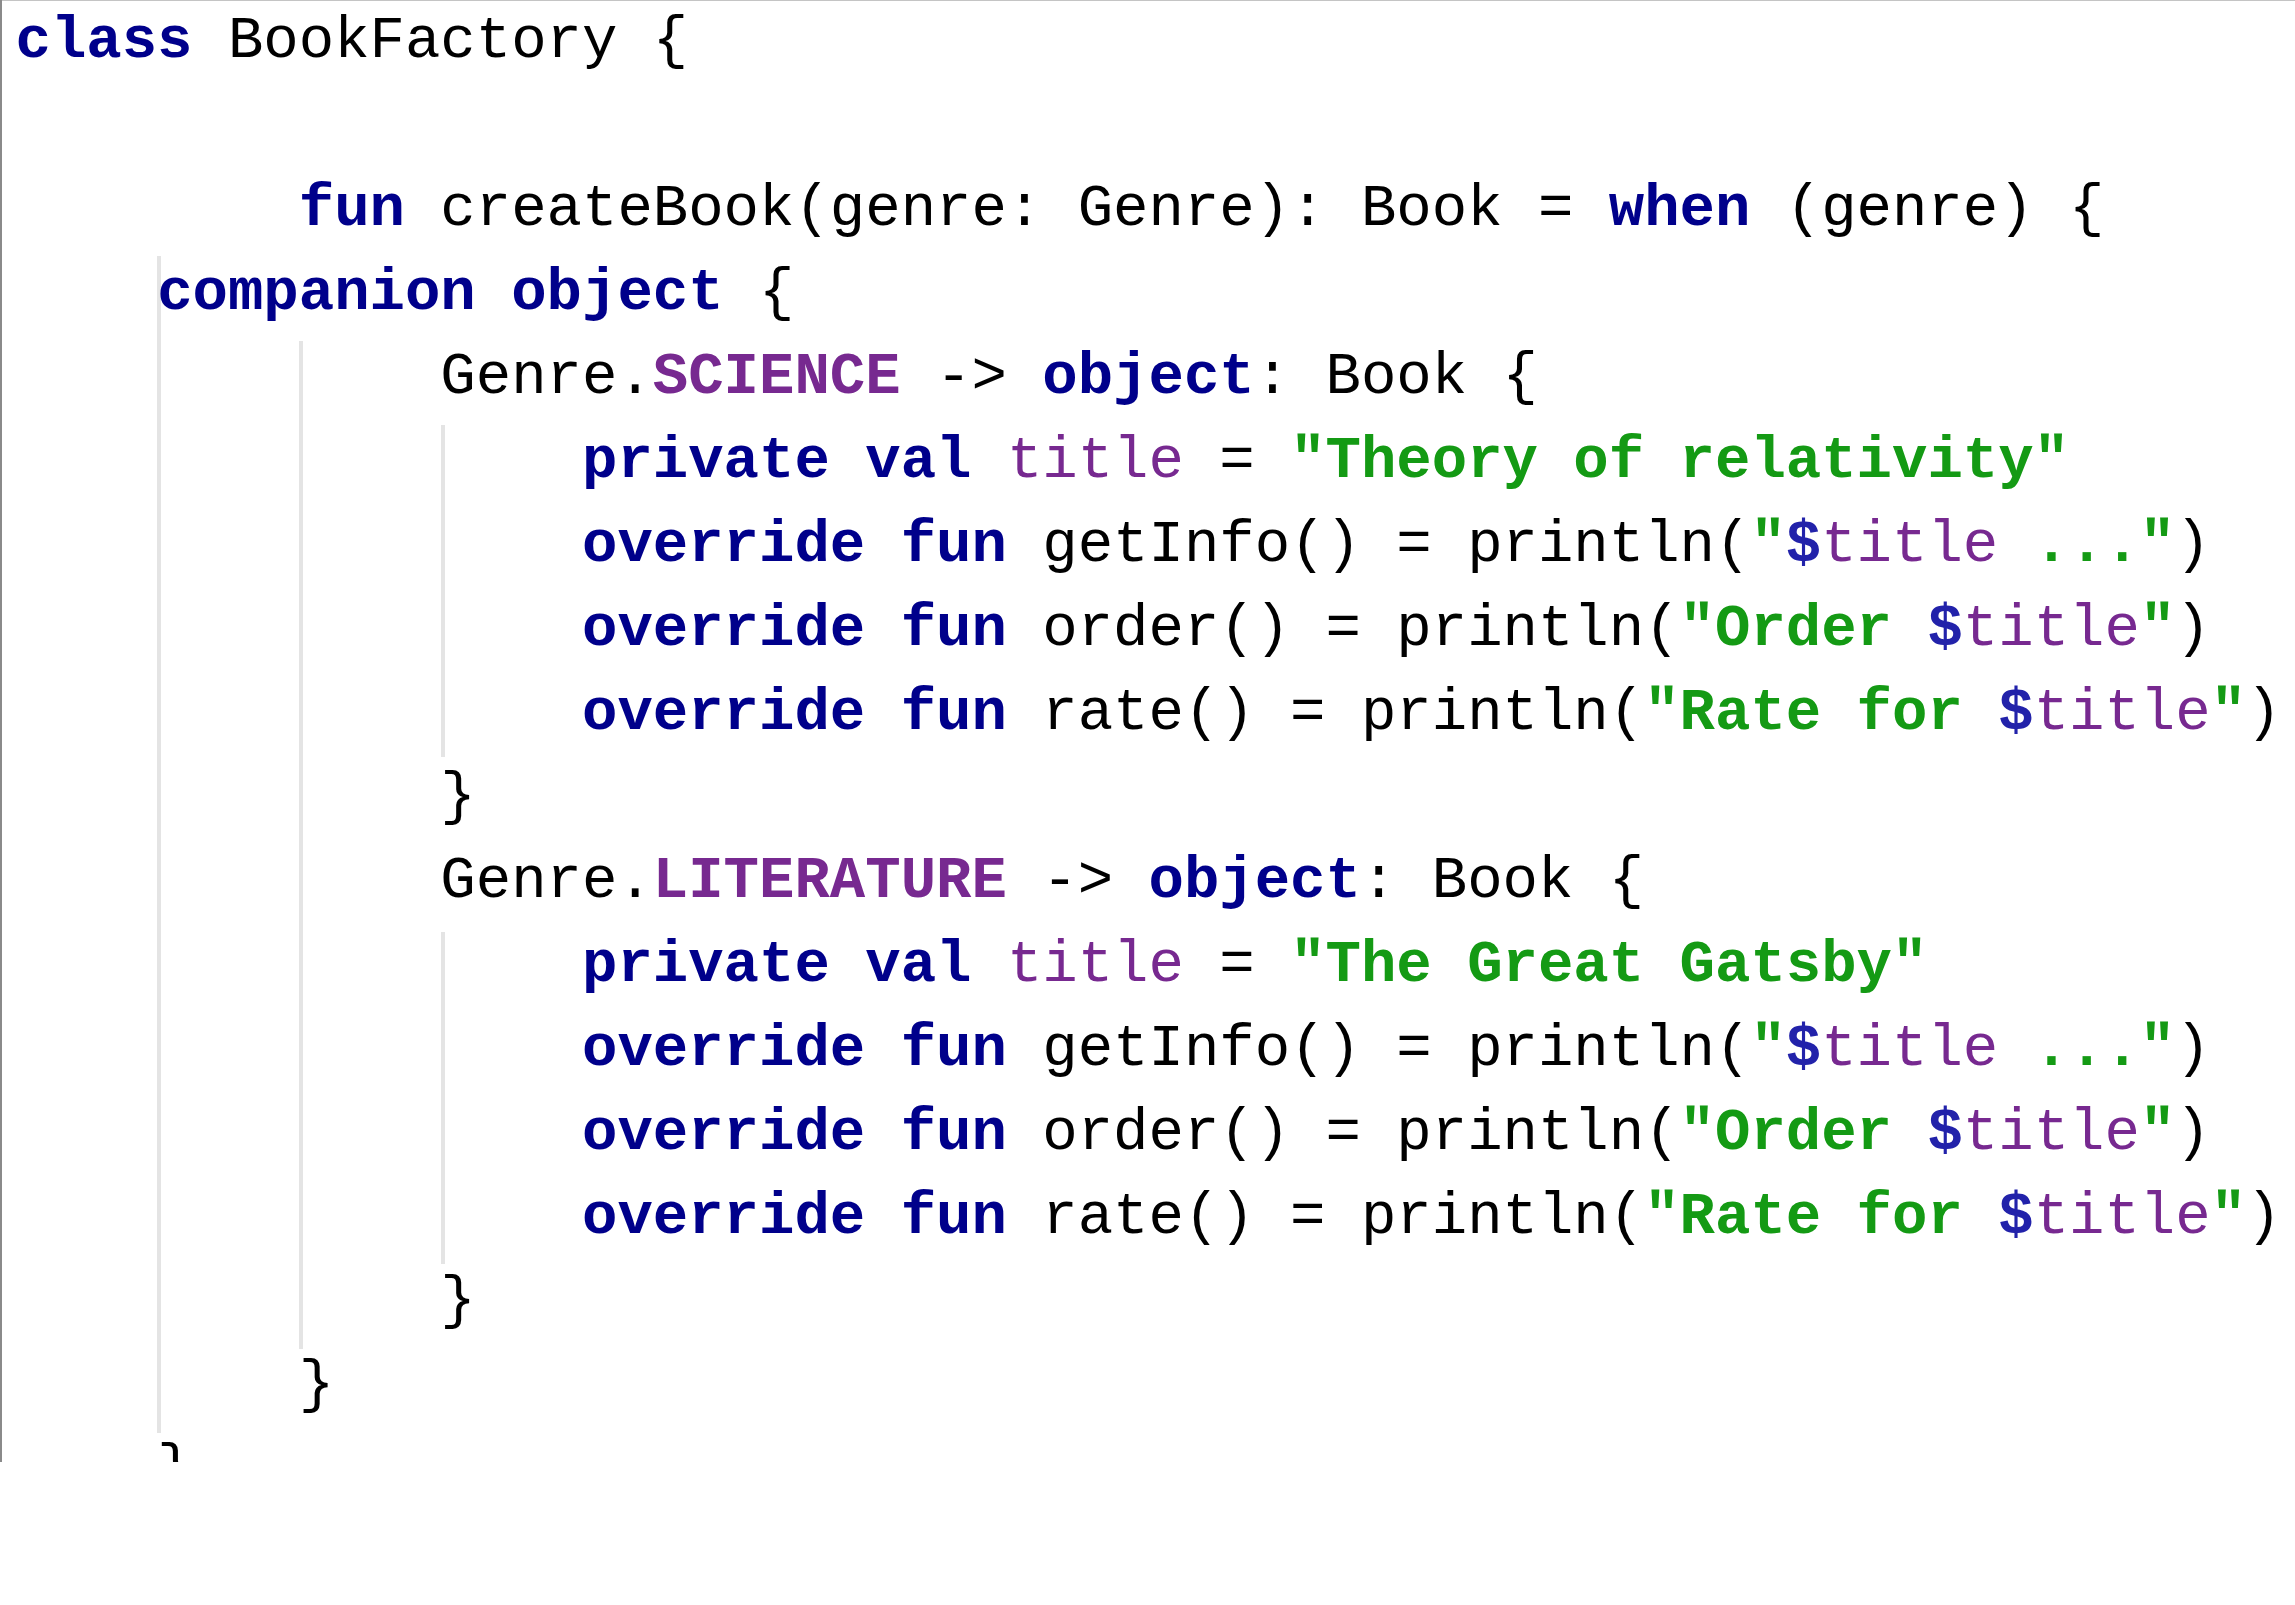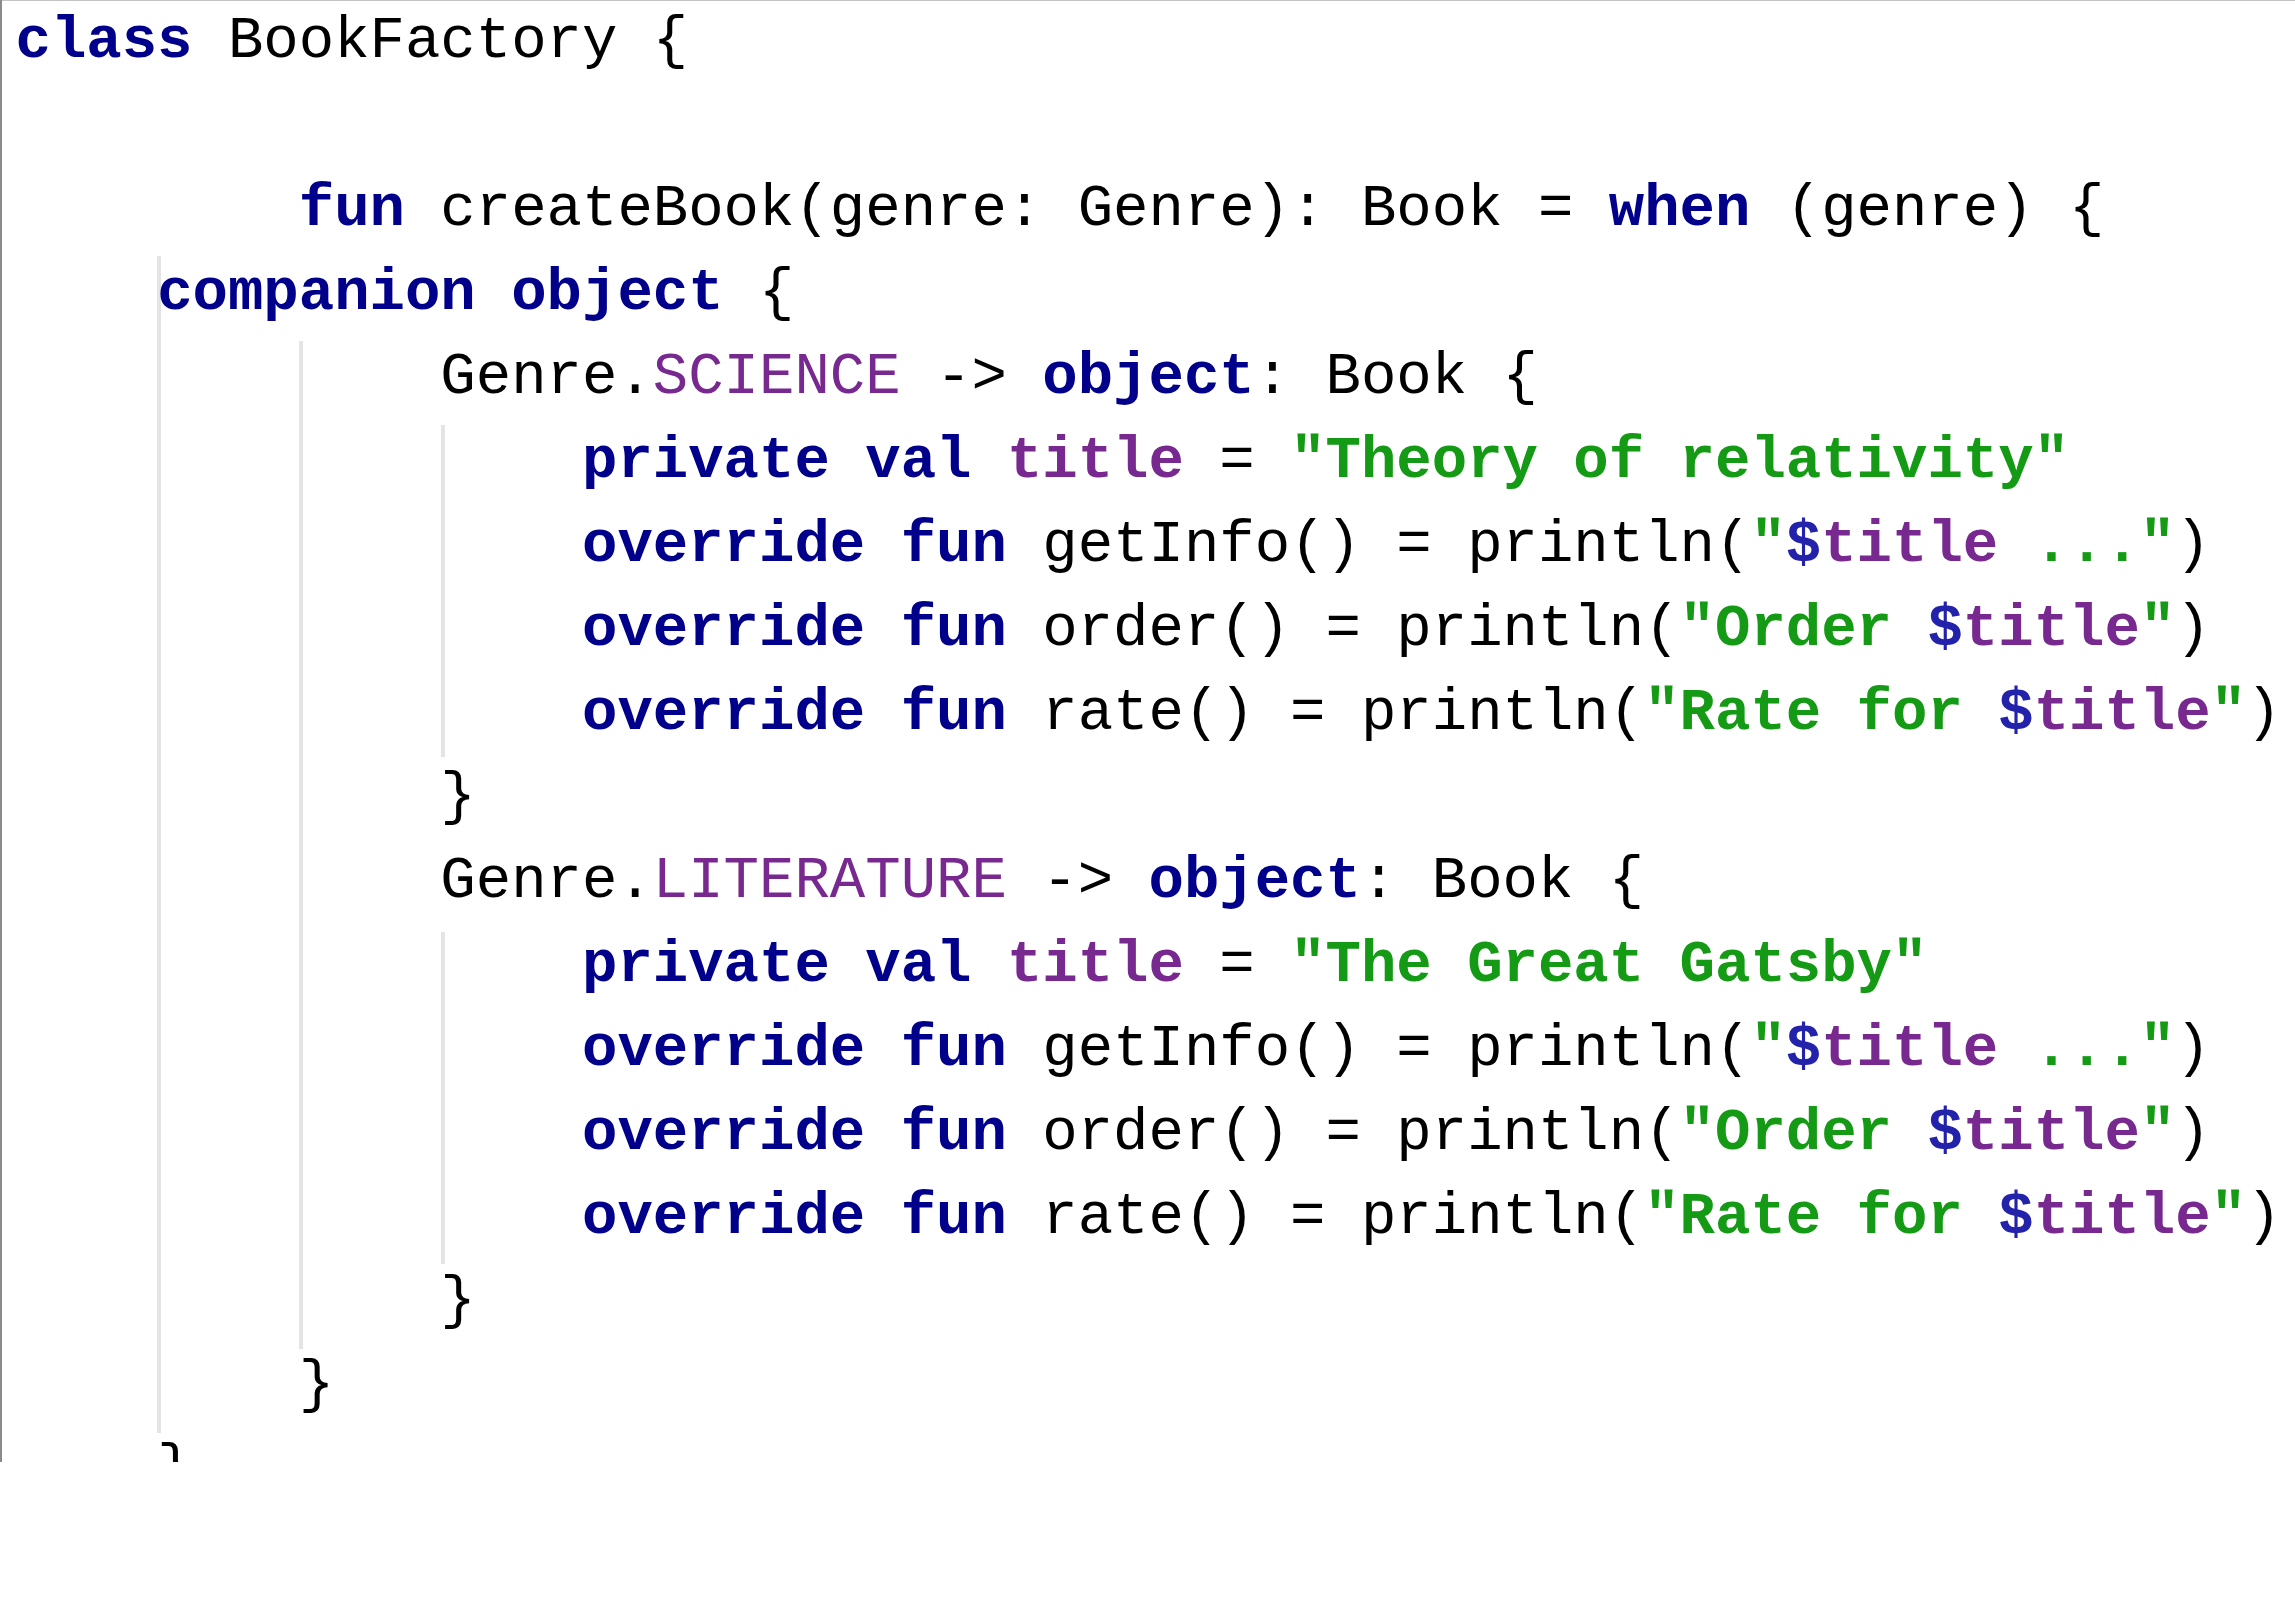--- a/index.html
+++ b/index.html
@@ -11,22 +11,22 @@
   }
   #code{
     position:absolute;left:0;top:0;right:0;bottom:0;
     padding-left:15.5px;
     font-family:"Liberation Mono", monospace;
     font-size:59px;
     line-height:84px;
   }
   .line{height:84px;white-space:pre;}
   .tok-kw    {color:var(--kw,#00008b);font-weight:bold;}
-  .tok-const {color:var(--const,#772990);font-weight:normal;}
-  .tok-prop  {color:var(--prop,#772990);font-weight:bold;}
+  .tok-const {color:var(--const,#772990);font-weight:bold;}
+  .tok-prop  {color:var(--prop,#772990);font-weight:normal;}
   .tok-str   {color:var(--str,#149a14);font-weight:bold;}
   .tok-dollar{color:var(--dollar,#2222aa);font-weight:bold;}
   .tok-call  {color:var(--plain,#000000);}
   .tok-plain {color:var(--plain,#000000);}
   .guide{
     position:absolute;width:3.5px;background:#e4e4e4;
   }
   .edge-left{
     position:absolute;left:0;top:0;width:2.1px;height:1605px;background:#8a8a8a;
   }

